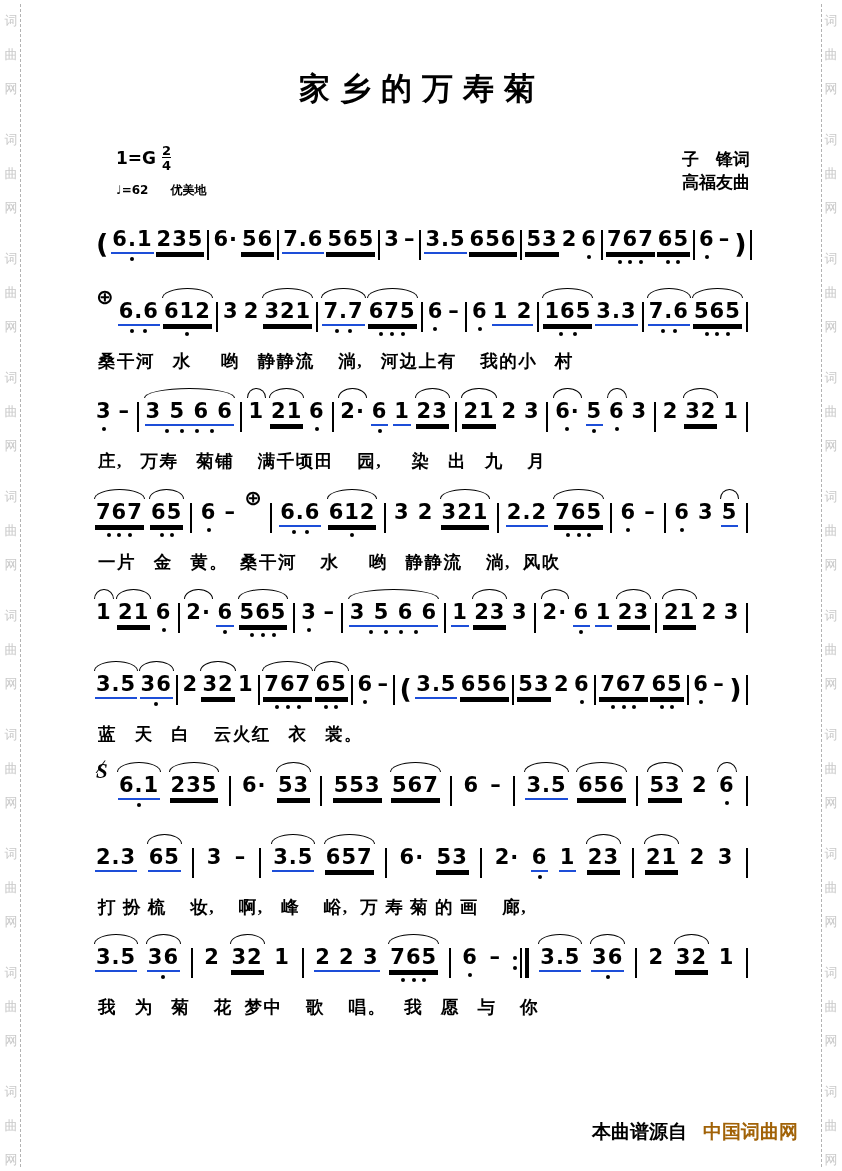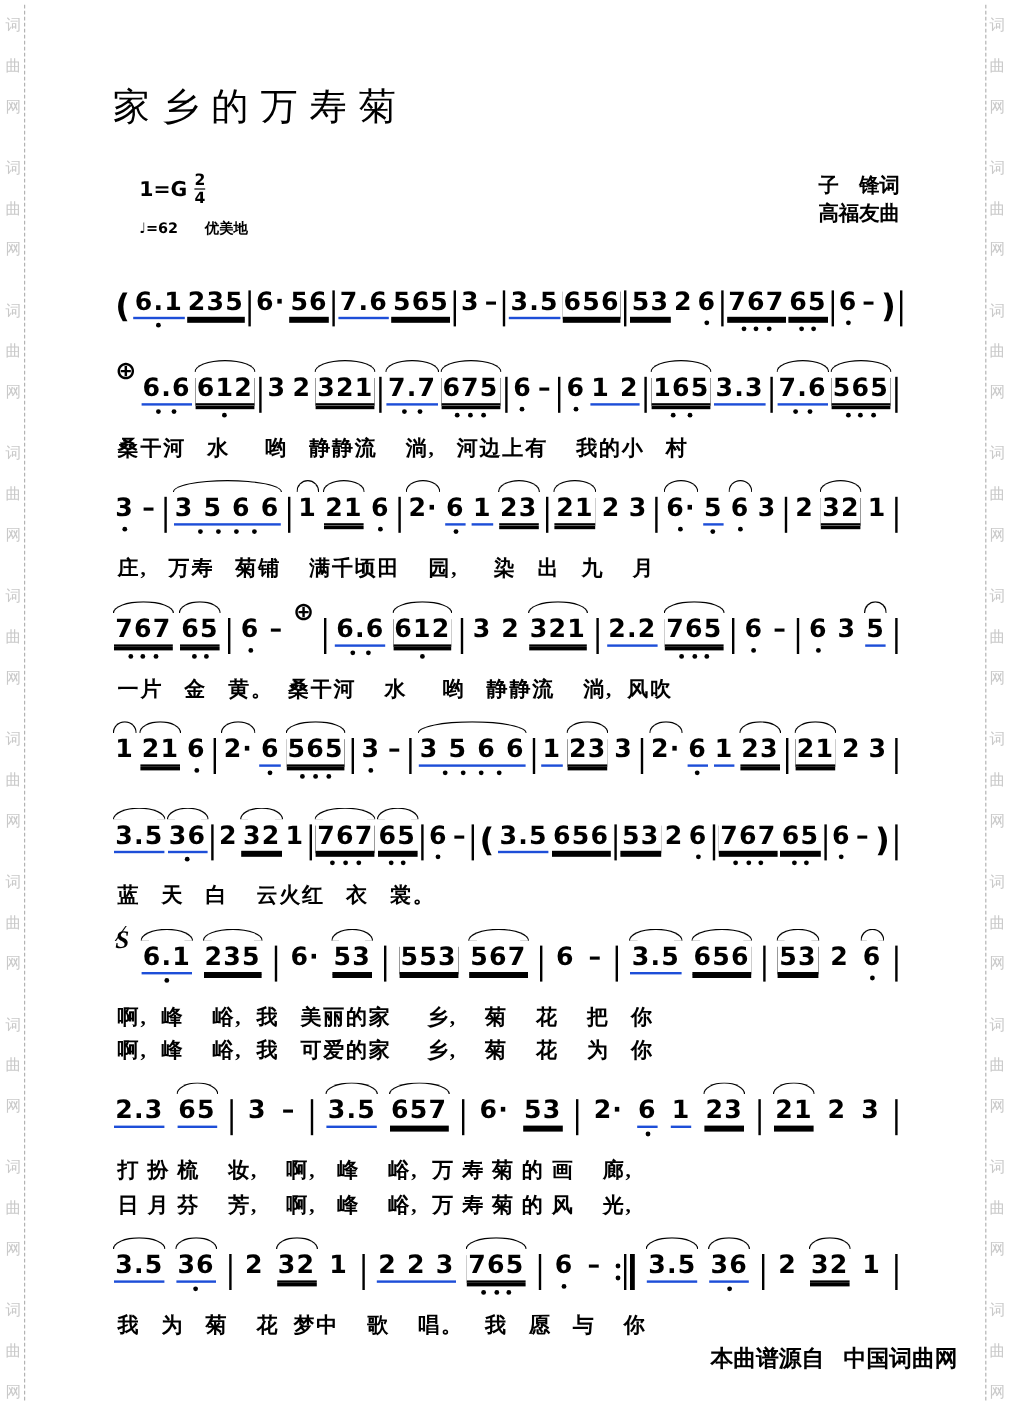--- a/index.html
+++ b/index.html
@@ -6,22 +6,22 @@
   .page{width:842px;height:1171px;position:relative;background:#ffffff;overflow:hidden;
         font-family:"DejaVu Sans",sans-serif;color:#000;margin:0 auto;}
   
   .wm{position:absolute;top:4px;bottom:4px;display:flex;flex-direction:column;align-items:center;z-index:1;}
   .wm-left{left:2px;width:18px;border-right:1px dashed #b3b3b3;}
   .wm-right{right:2px;width:18px;border-left:1px dashed #b3b3b3;}
   .wm span{font-size:13px;color:#c9c9c9;margin:8px 0;font-family:"Liberation Serif",serif;}
   .wm span.gap{margin-bottom:25px;}
   
   .content{position:relative;width:656px;margin:0 0 0 94px;padding-top:68px;z-index:2;}
-  .title{font-size:31px;font-weight:normal;letter-spacing:10px;margin:0 0 34px 0;}
-  .meta{display:flex;justify-content:space-between;align-items:flex-start;margin-bottom:26px;}
+  .title{font-size:31px;font-weight:bold;text-align:center;letter-spacing:10px;margin:0 0 34px 0;}
+  .meta{display:flex;justify-content:space-between;align-items:center;margin-bottom:14px;}
   .keyline{font-size:17px;font-weight:bold;display:flex;align-items:center;gap:6px;margin-left:22px;}
   .frac{display:inline-flex;flex-direction:column;align-items:center;font-size:13px;line-height:1;font-weight:bold;}
   .frac .den{border-top:1.5px solid #000;padding-top:1px;}
   .tempoline{font-size:12px;font-weight:bold;margin:10px 0 0 22px;}
   .tempoline .expr{margin-left:18px;}
   .meta-right{text-align:right;font-size:17px;font-weight:bold;line-height:1.35;
               font-family:"Liberation Serif",serif;}
   
   .sys{margin-bottom:11px;}
   .notesrow{display:flex;justify-content:space-between;align-items:flex-start;padding-top:15px;min-height:46px;}
@@ -751,24 +751,20 @@
               <span class="nt">2</span>
             </span>
             <span class="note s">
               <span class="nt">6</span>
               <span class="dts">
                 <span class="dt"></span>
               </span>
             </span>
             <span class="bar"></span>
           </div>
-          <div>
-            <div class="lyr">啊,  峰    峪,  我   美丽的家     乡,    菊    花    把   你</div>
-            <div class="lyr">啊,  峰    峪,  我   可爱的家     乡,    菊    花    为   你</div>
-          </div>
         </div>
         <div class="sys">
           <div class="notesrow">
             <span class="note u1">
               <span class="nt">2.3</span>
             </span>
             <span class="note u1 s">
               <span class="nt">65</span>
             </span>
             <span class="bar"></span>
@@ -815,21 +811,20 @@
             <span class="note">
               <span class="nt">2</span>
             </span>
             <span class="note">
               <span class="nt">3</span>
             </span>
             <span class="bar"></span>
           </div>
           <div>
             <div class="lyr">打 扮 梳    妆,    啊,   峰    峪,  万 寿 菊 的 画    廊,</div>
-            <div class="lyr">日 月 芬    芳,    啊,   峰    峪,  万 寿 菊 的 风    光,</div>
           </div>
         </div>
         <div class="sys">
           <div class="notesrow">
             <span class="note u1 s">
               <span class="nt">3.5</span>
             </span>
             <span class="note u1 s">
               <span class="nt">36</span>
               <span class="dts">
@@ -898,15 +893,15 @@
             <span class="bar"></span>
           </div>
           <div>
             <div class="lyr">我   为   菊    花  梦中    歌    唱。   我   愿   与    你</div>
           </div>
         </div>
       </div>
   </div>
 
   <div class="footer">
-    <span>本曲谱源自</span><span class="site" style="color: #000000; text-align: right;">中国词曲网</span>
+    <span>本曲谱源自</span><span class="site" style="color: #a16207; text-align: right;">中国词曲网</span>
   </div>
 </div>
 
 </body></html>

